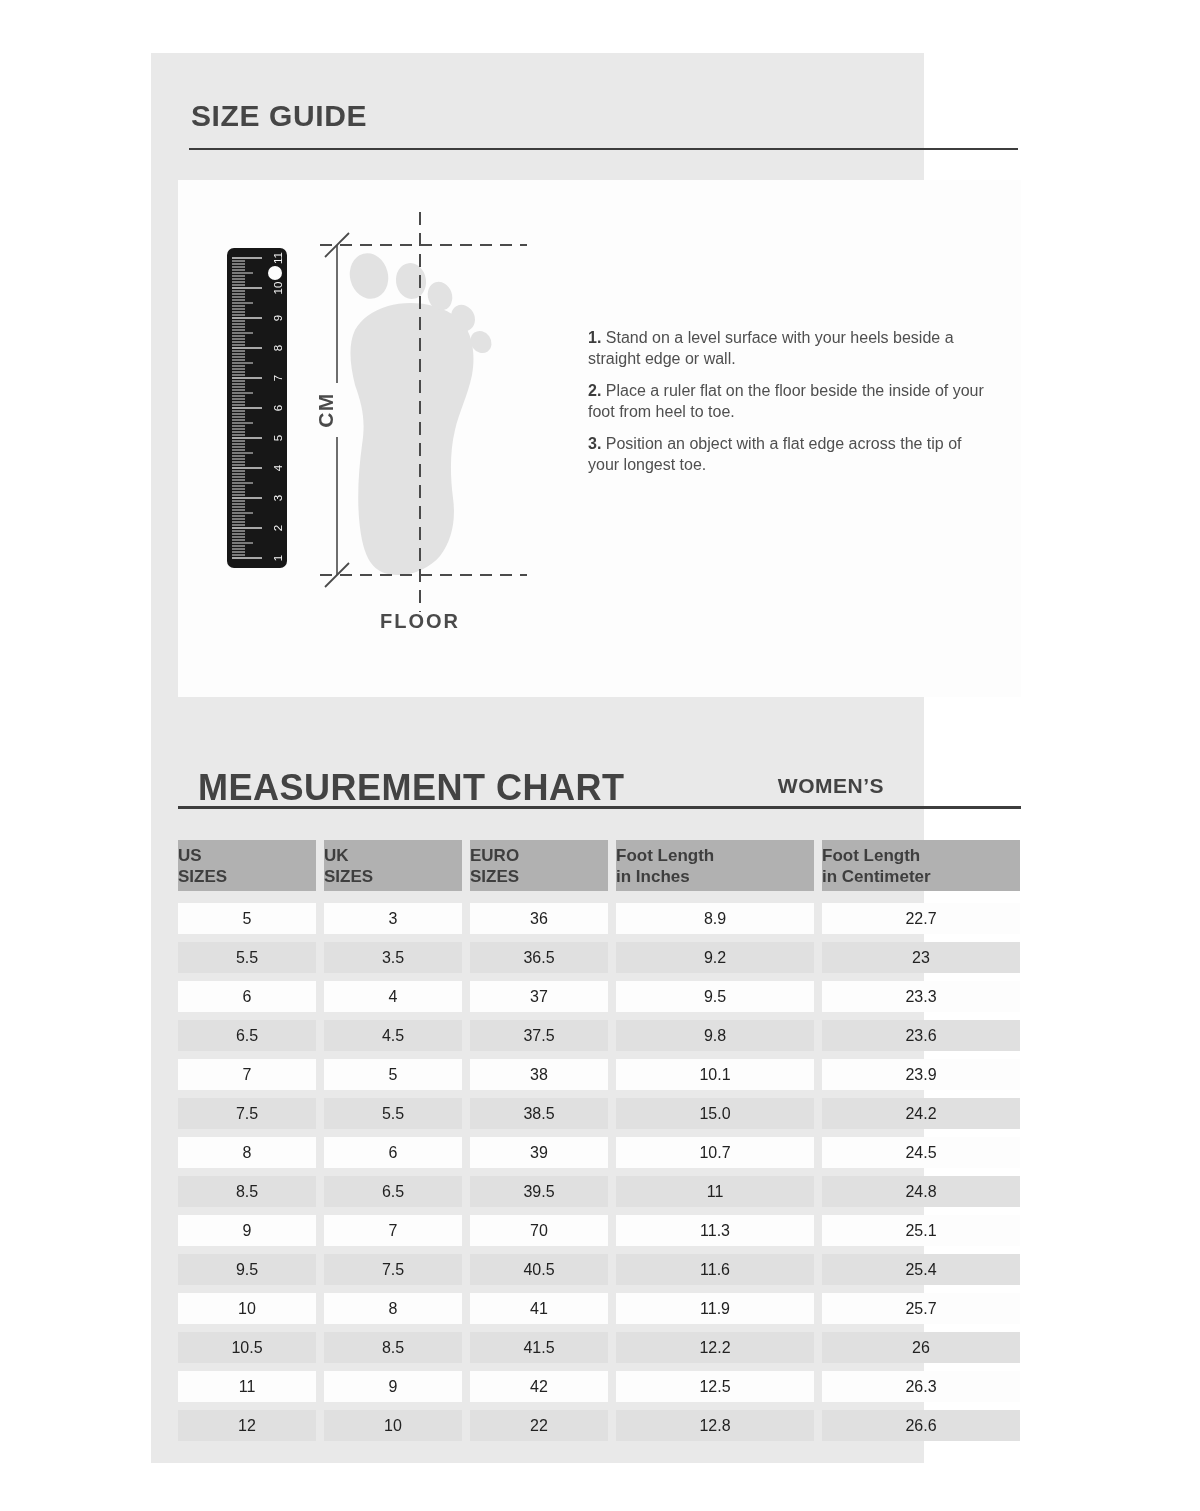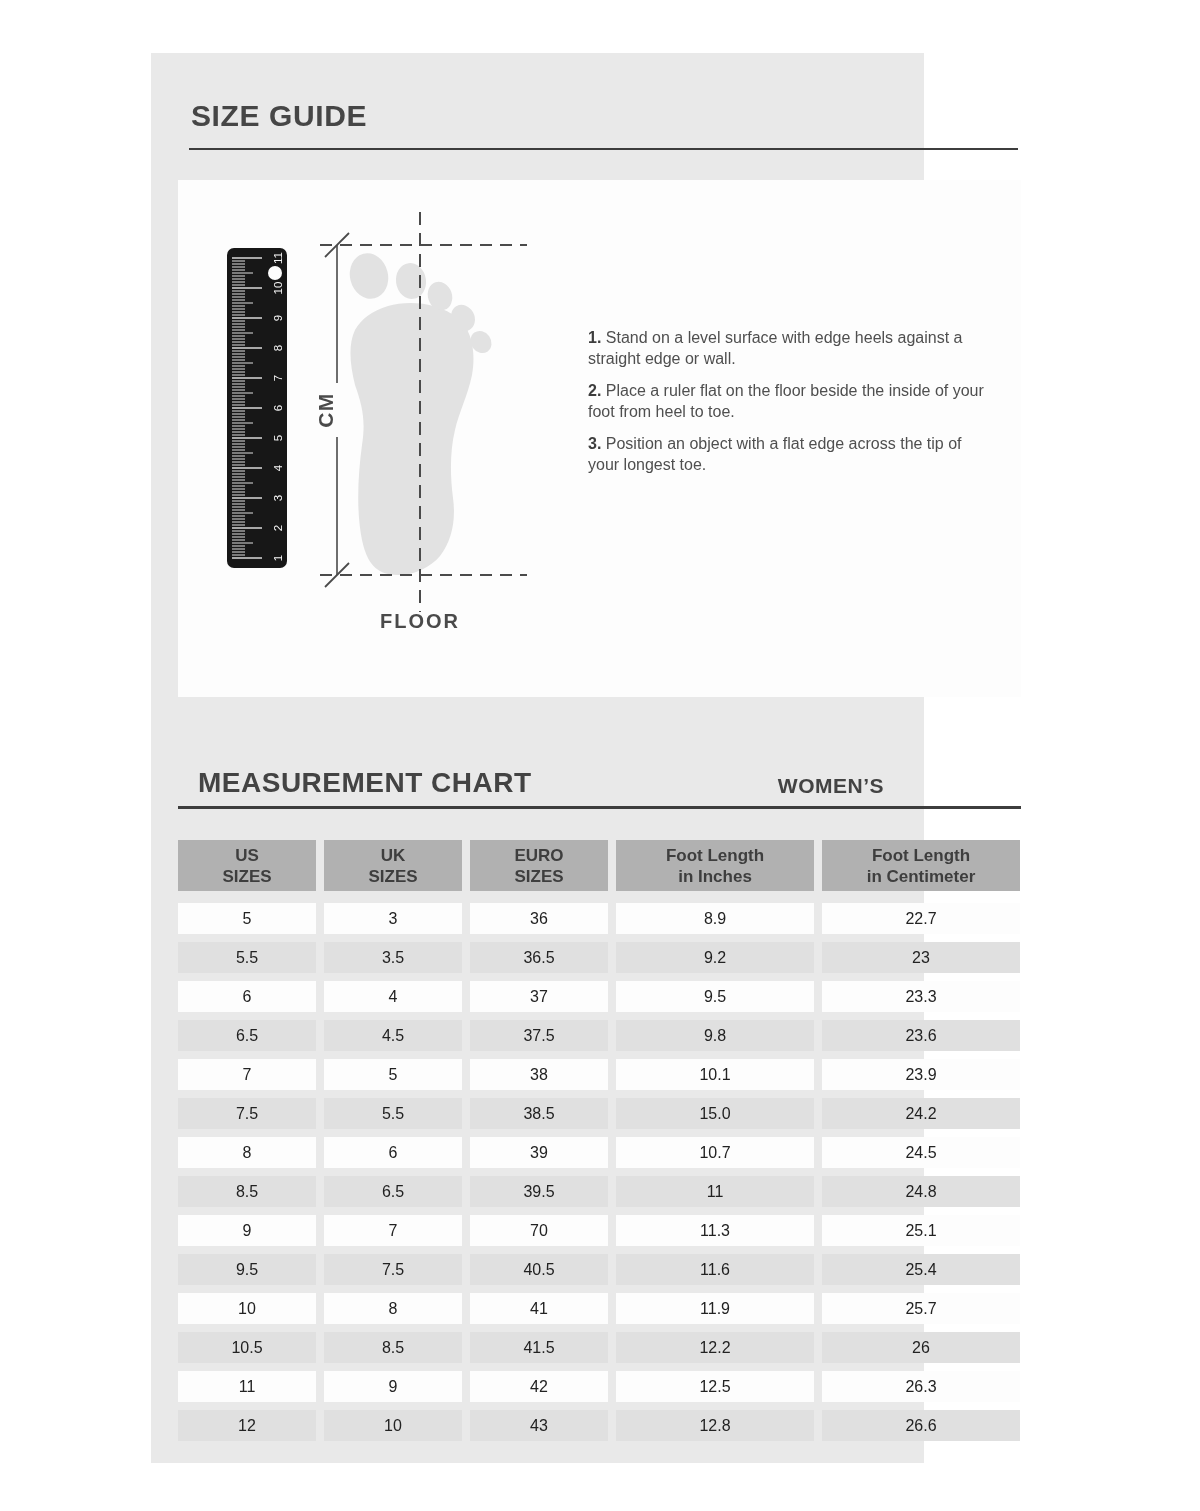--- a/index.html
+++ b/index.html
@@ -19,31 +19,31 @@
   .ruler-num{font-family:"Liberation Sans","DejaVu Sans",sans-serif;font-size:11.5px;fill:#f5f5f5;stroke:none;}
   .cm-text{font-size:21px;font-weight:600;fill:#4a4a4a;letter-spacing:1.5px;}
   .floor-text{font-size:20px;font-weight:600;fill:#4a4a4a;letter-spacing:2px;}
 
   .tips{position:absolute;left:410px;top:122px;width:400px;}
   .tips-heading{margin:0;font-size:24px;line-height:29px;font-weight:600;color:#4a4a4a;letter-spacing:0.3px;}
   .tip-items{margin-top:25px;}
   .tip{margin:0 0 11px 0;font-size:16px;line-height:21px;color:#4f4f4f;}
   .tip b{color:#3d3d3d;}
 
-  .chart-title{position:absolute;left:47px;top:714px;margin:0;font-size:28px;font-weight:700;
+  .chart-title{position:absolute;left:47px;top:714px;margin:0;font-size:36px;font-weight:700;
         color:#434343;letter-spacing:0.5px;}
   .gender-label{position:absolute;right:40px;top:721px;font-size:21px;font-weight:700;
         color:#434343;letter-spacing:0.5px;text-align:center;}
 
   .size-table{position:absolute;left:27px;top:787px;width:843px;}
   .thead,.tbody{display:grid;grid-template-columns:138px 138px 138px 198px 198px;column-gap:8px;}
   .thead{grid-auto-rows:51px;}
   .tbody{margin-top:12px;grid-auto-rows:31px;row-gap:8px;}
   .th{background:#b1b1b1;color:#3e3e3e;font-size:17px;font-weight:600;line-height:21px;
-      display:flex;flex-direction:column;align-items:center;justify-content:center;text-align:center;}
+      display:flex;flex-direction:column;align-items:flex-start;justify-content:center;text-align:center;}
   .td{display:flex;align-items:center;justify-content:center;font-size:16px;color:#222222;}
   .td.light{background:#fdfdfd;}
   .td.dark{background:#e0e0e0;}
 </style>
 </head>
 <body>
 
 <div class="page">
   <div class="card">
 
@@ -195,21 +195,21 @@
           <line x1="147" y1="77" x2="171" y2="53" stroke-width="1.8"></line>
           <line x1="147" y1="407" x2="171" y2="383" stroke-width="1.8"></line>
         </g>
 
         <text class="cm-text" transform="translate(155 230) rotate(-90)" text-anchor="middle">CM</text>
         <text class="floor-text" x="242" y="448" text-anchor="middle">FLOOR</text>
       </svg>
 
       <div class="tips">
         <div class="tip-items" id="tip-items">
-            <p class="tip"><b>1.</b><span> Stand on a level surface with edge heels against a straight edge or wall.</span></p>
+            <p class="tip"><b>1.</b><span> Stand on a level surface with your heels beside a straight edge or wall.</span></p>
             <p class="tip"><b>2.</b><span> Place a ruler flat on the floor beside the inside of your foot from heel to toe.</span></p>
             <p class="tip"><b>3.</b><span> Position an object with a flat edge across the tip of your longest toe.</span></p>
           </div>
       </div>
     </div>
 
     <h2 class="chart-title">MEASUREMENT CHART</h2>
     <span class="gender-label">WOMEN’S</span>
     <div class="rule rule-2"></div>
 
@@ -297,20 +297,20 @@
           <div class="td dark">41.5</div>
           <div class="td dark">12.2</div>
           <div class="td dark">26</div>
           <div class="td light">11</div>
           <div class="td light">9</div>
           <div class="td light">42</div>
           <div class="td light">12.5</div>
           <div class="td light">26.3</div>
           <div class="td dark">12</div>
           <div class="td dark">10</div>
-          <div class="td dark">43</div>
+          <div class="td dark">22</div>
           <div class="td dark">12.8</div>
           <div class="td dark">26.6</div>
         </div>
     </div>
 
   </div>
 </div>
 
 </body></html>

